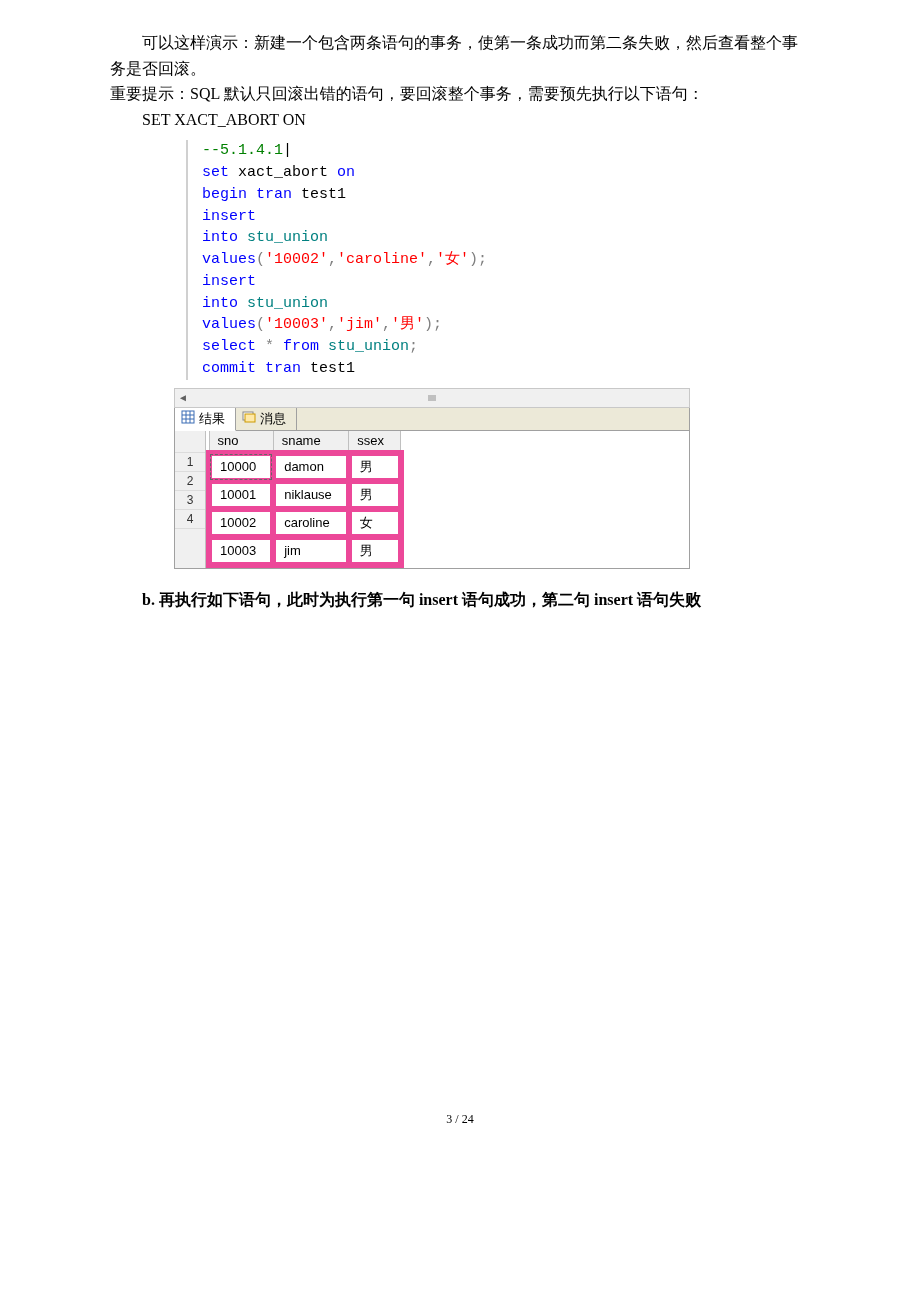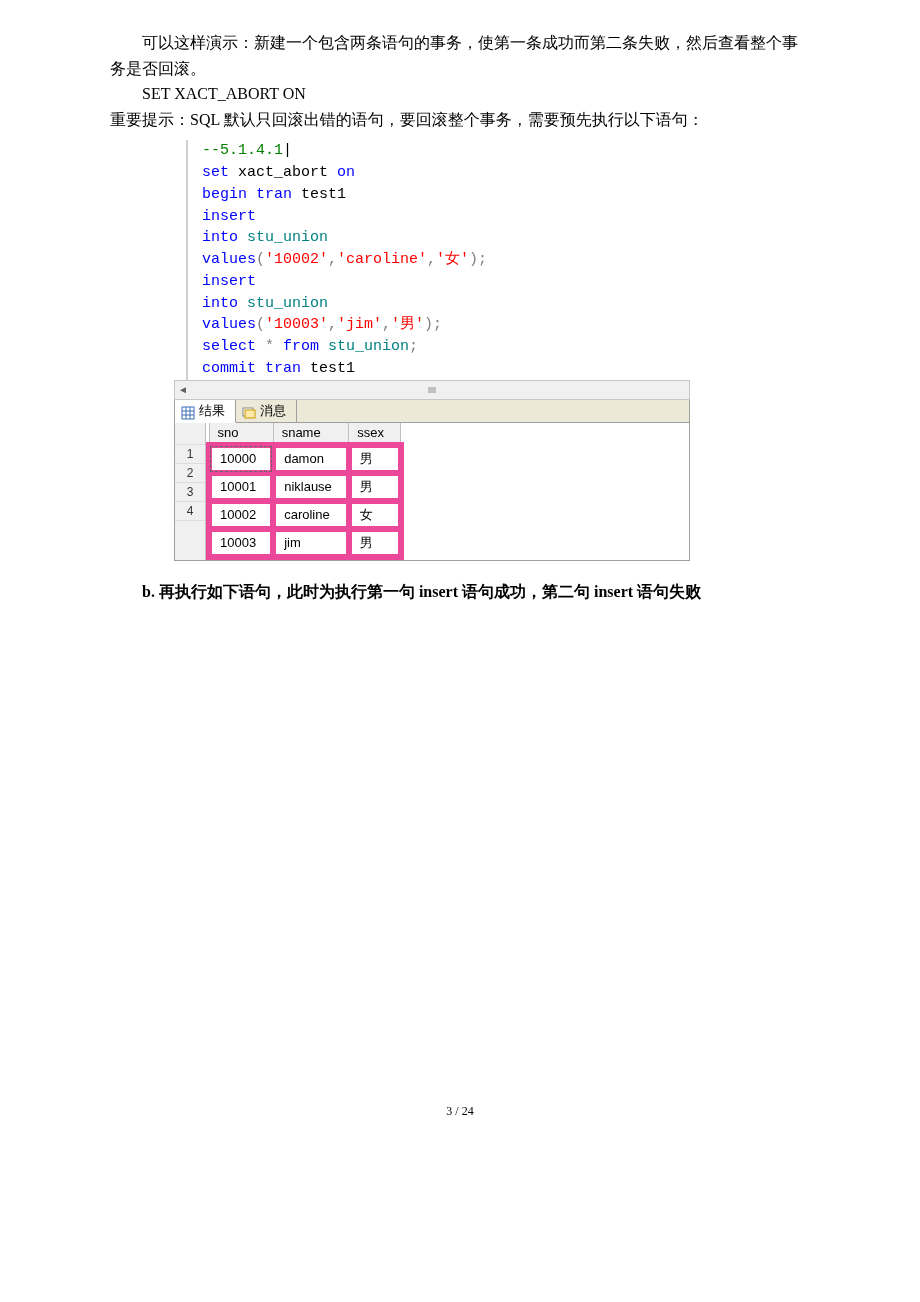--- a/index.html
+++ b/index.html
@@ -29,20 +29,21 @@
   .para.indent {
     text-indent: 2em;
   }
   .para.indent-set {
     margin-left: 2em;
   }
   .bold { font-weight: bold; }
   .sql-block {
     margin-left: 76px;
     margin-top: 8px;
+    margin-bottom: 8px;
     border-left: 2px solid #d0d0d0;
     padding-left: 14px;
     font-family: "Consolas","Courier New",monospace;
     font-size: 15px;
     line-height: 1.45;
     white-space: pre;
     color: #000;
   }
   .kw-blue { color: #0000ff; }
   .kw-grey { color: #808080; }
@@ -90,21 +91,21 @@
   }
   .tab-row {
     display: flex;
     background: #ece9d8;
     border-bottom: 1px solid #a0a0a0;
     font-family: "Microsoft YaHei","SimSun",sans-serif;
     font-size: 13px;
   }
   .tab {
     display: flex;
-    align-items: flex-end;
+    align-items: flex-start;
     gap: 4px;
     padding: 2px 10px 2px 6px;
     border-right: 1px solid #a0a0a0;
     background: #ece9d8;
   }
   .tab.active {
     background: #fff;
     border-bottom: 1px solid #fff;
     margin-bottom: -1px;
   }
@@ -159,22 +160,22 @@
     margin-top: 500px;
     color: #000;
   }
 </style>
 </head>
 <body>
 
 <div class="page">
 
   <p class="para indent">可以这样演示：新建一个包含两条语句的事务，使第一条成功而第二条失败，然后查看整个事务是否回滚。</p>
+  <p class="para">重要提示：SQL 默认只回滚出错的语句，要回滚整个事务，需要预先执行以下语句：</p>
   <p class="para indent-set">SET XACT_ABORT ON</p>
-  <p class="para">重要提示：SQL 默认只回滚出错的语句，要回滚整个事务，需要预先执行以下语句：</p>
 
   <div class="sql-block"><span class="comment-green cursor-line">--5.1.4.1</span>
 <span class="kw-blue">set</span><span> xact_abort </span><span class="kw-blue">on</span>
 <span class="kw-blue">begin</span><span class="kw-blue"> tran</span><span> test1</span>
 <span class="kw-blue">insert</span>
 <span class="kw-blue">into</span><span class="kw-teal"> stu_union</span>
 <span class="kw-blue">values</span><span class="kw-grey">(</span><span class="kw-red">'10002'</span><span class="kw-grey">,</span><span class="kw-red">'caroline'</span><span class="kw-grey">,</span><span class="kw-red">'女'</span><span class="kw-grey">);</span>
 <span class="kw-blue">insert</span>
 <span class="kw-blue">into</span><span class="kw-teal"> stu_union</span>
 <span class="kw-blue">values</span><span class="kw-grey">(</span><span class="kw-red">'10003'</span><span class="kw-grey">,</span><span class="kw-red">'jim'</span><span class="kw-grey">,</span><span class="kw-red">'男'</span><span class="kw-grey">);</span>

